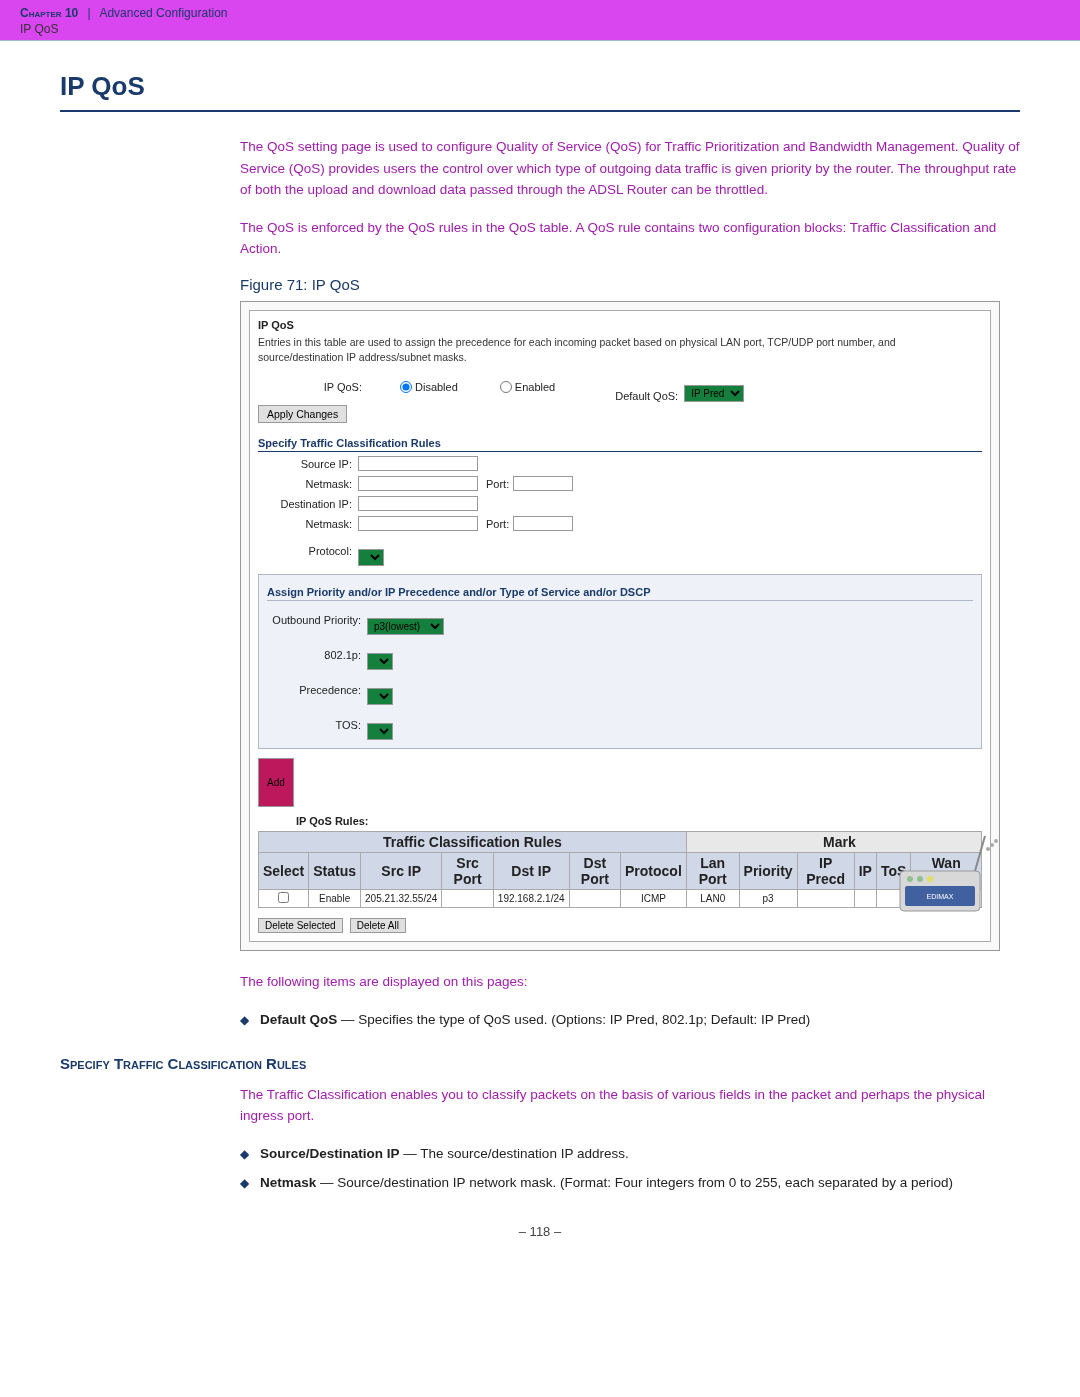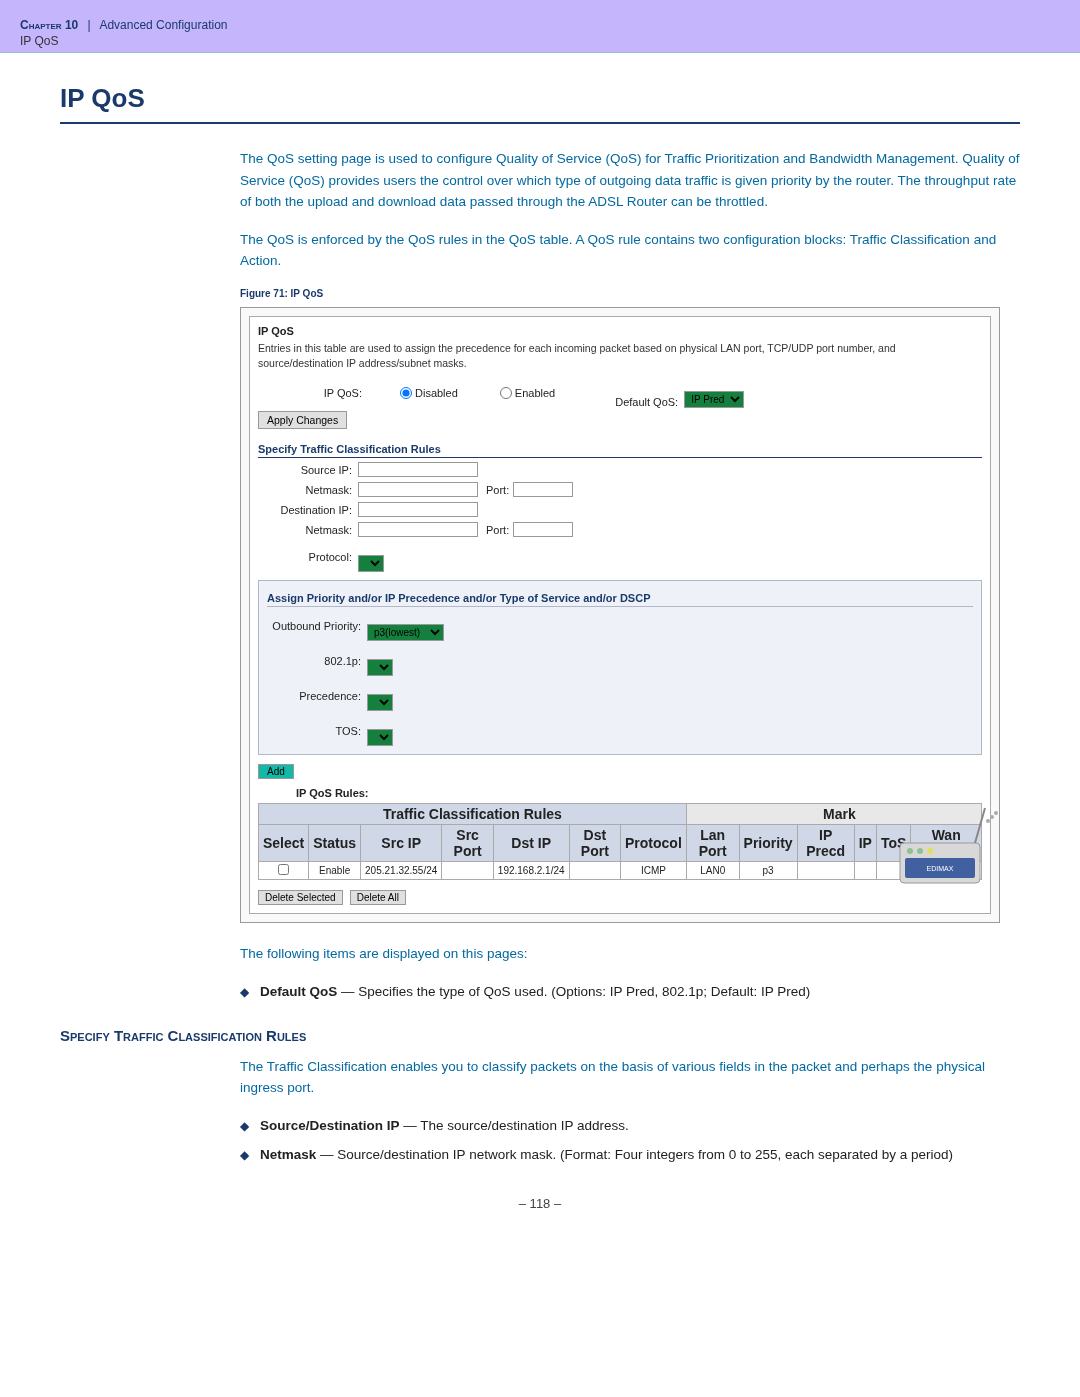--- a/index.html
+++ b/index.html
@@ -7,23 +7,23 @@
       font-family: Arial, sans-serif;
       font-size: 14px;
       background: #fff;
       color: #222;
       width: 1080px;
       min-height: 1397px;
     }
 
     
     .page-header {
-      background: #c4b5fd;
+      background: #d946ef;
       border-bottom: 1px solid #a0b8d8;
-      padding: 18px 20px 4px 20px;
+      padding: 6px 20px 4px 20px;
     }
     .page-header .chapter-line {
       font-size: 12px;
       color: #1a3a6b;
     }
     .page-header .chapter-line .chapter-label {
       font-weight: bold;
       font-variant: small-caps;
       color: #1a3a6b;
     }
@@ -49,29 +49,29 @@
       color: #1a3a6b;
       border-bottom: 2px solid #1a3a6b;
       padding-bottom: 8px;
       margin-bottom: 24px;
     }
 
     
     .body-text {
       font-size: 13.5px;
       line-height: 1.6;
-      color: #0369a1;
+      color: #a21caf;
       margin-left: 180px;
       margin-bottom: 16px;
     }
 
     
     .figure-caption {
-      font-size: 10px;
-      font-weight: bold;
+      font-size: 15px;
+      font-weight: normal;
       color: #1a3a6b;
       margin-left: 180px;
       margin-bottom: 8px;
       margin-top: 10px;
     }
 
     
     .figure-box {
       margin-left: 180px;
       border: 1px solid #999;
@@ -259,24 +259,24 @@
       background: #eef2f8;
       border: 1px solid #b0b8c8;
       padding: 5px 8px;
       margin: 5px 0;
     }
     .priority-section .section-header-blue {
       border-bottom-color: #b0b8c8;
     }
 
     .add-btn {
-      background: #14b8a6;
+      background: #be185d;
       border: 1px solid #999;
       font-size: 10px;
-      padding: 1px 8px;
+      padding: 18px 8px;
       cursor: pointer;
       margin-top: 4px;
       margin-bottom: 4px;
     }
 
     .rules-label {
       font-weight: bold;
       font-size: 11px;
       margin-bottom: 3px;
       margin-top: 4px;

